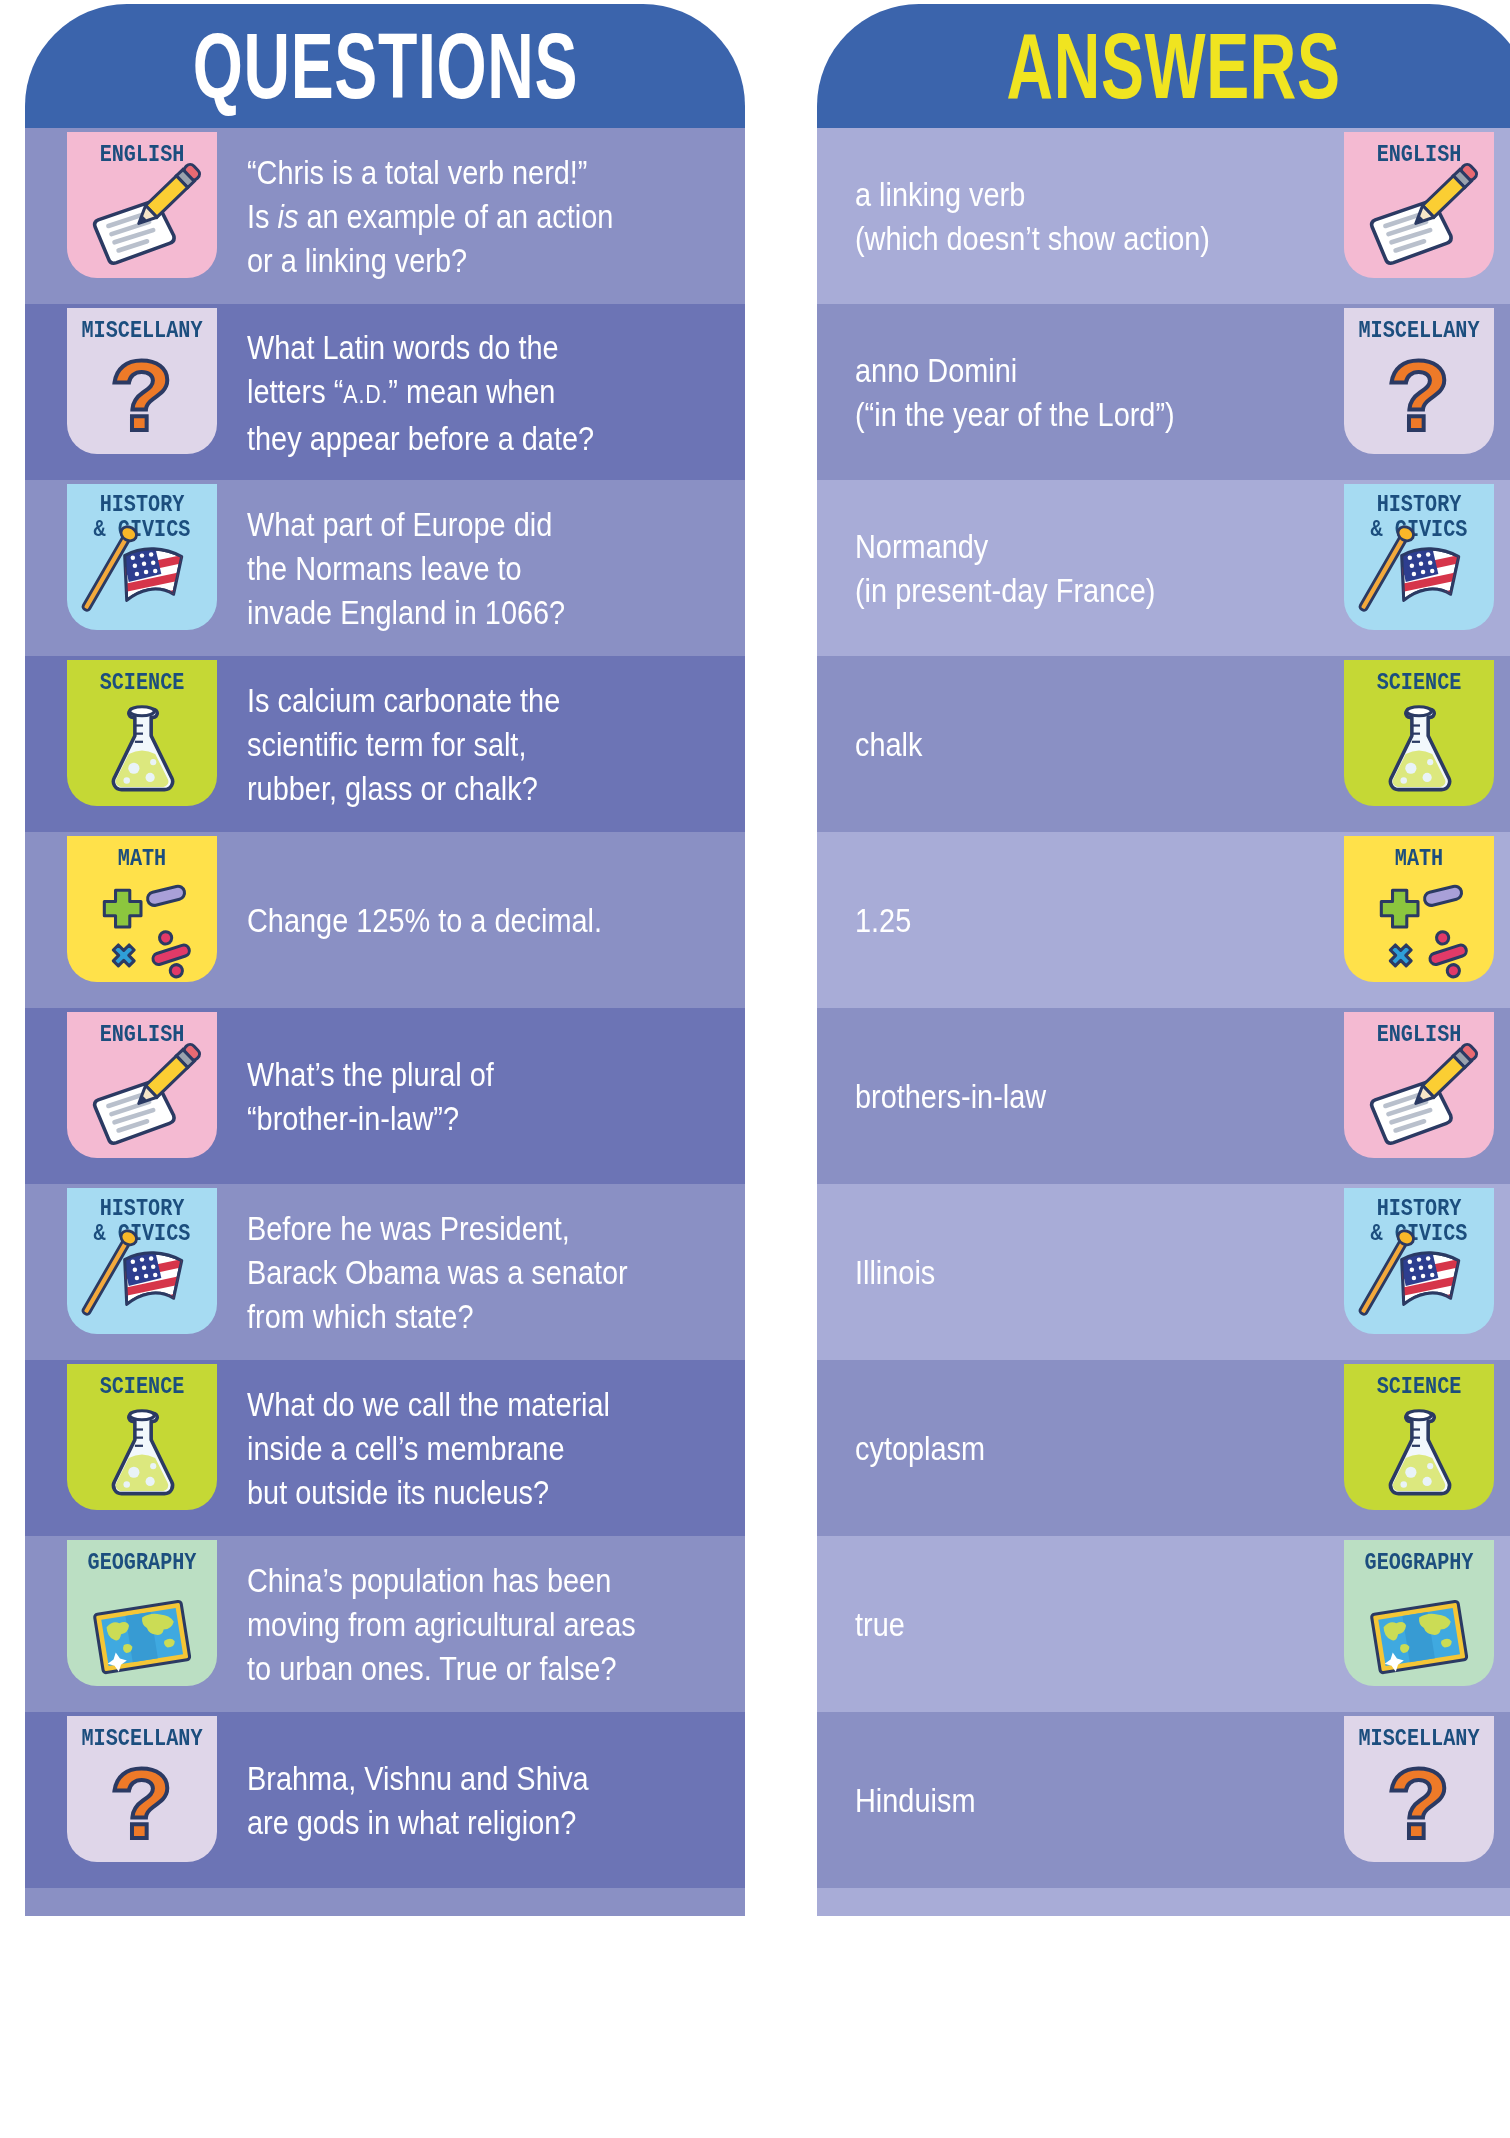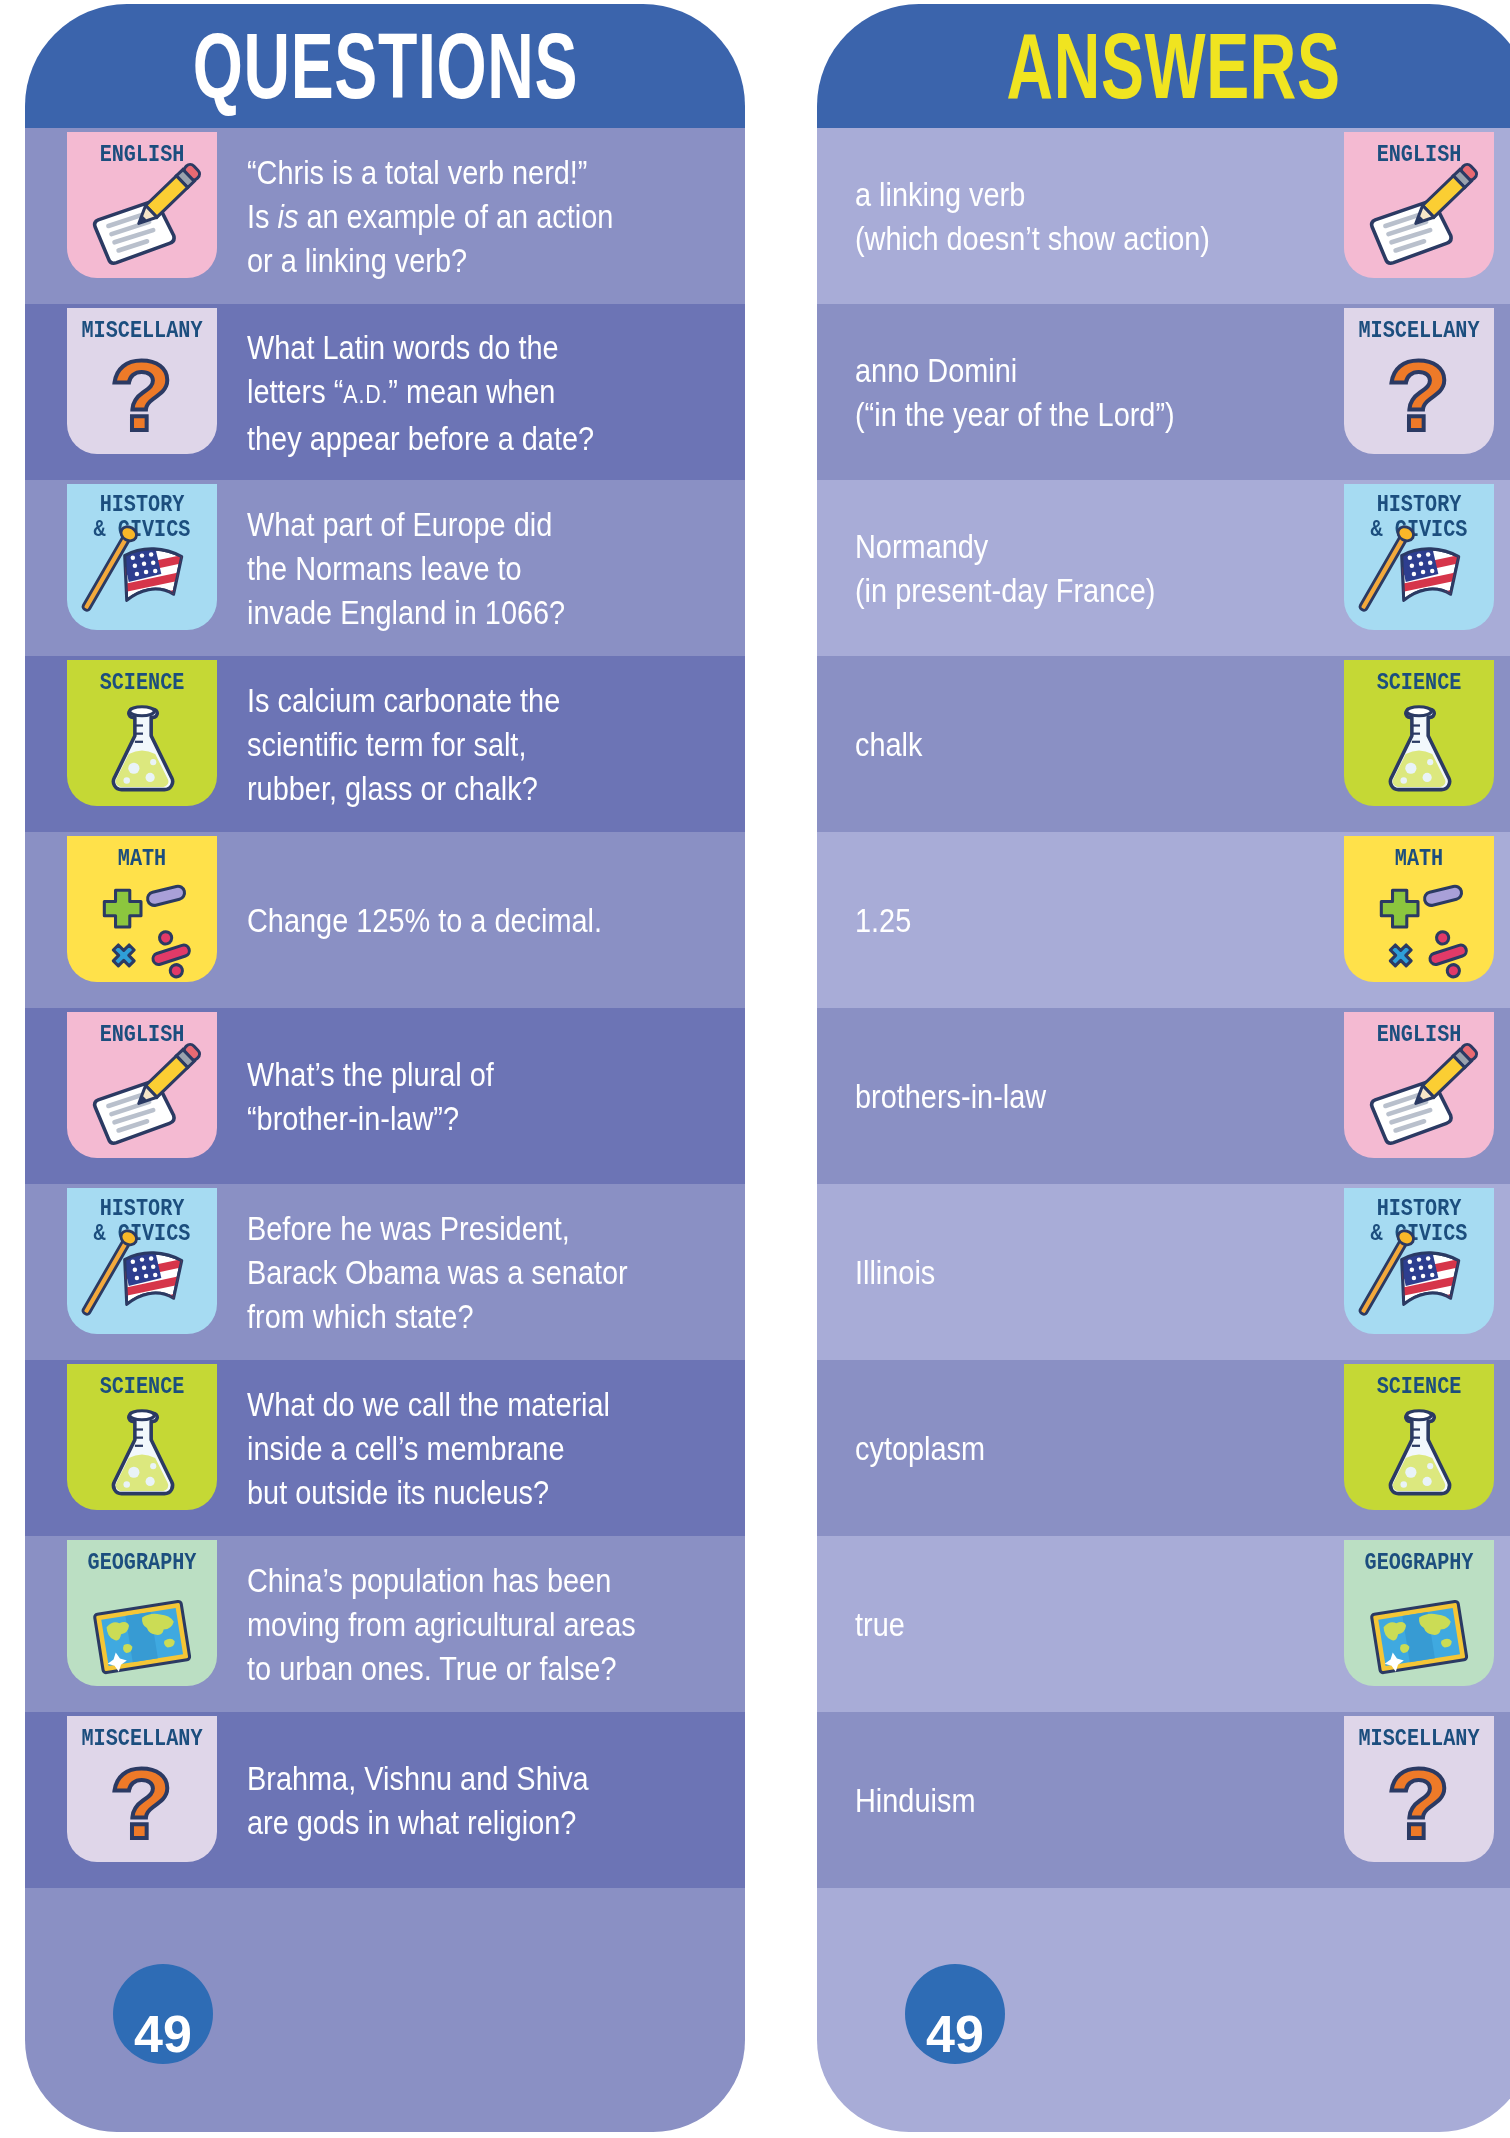--- a/index.html
+++ b/index.html
@@ -1,16 +1,16 @@
 <!DOCTYPE html>
 <html><head>
 <meta charset="utf-8">
 <style>
   html,body{margin:0;padding:0;background:#ffffff;}
-  .page{position:relative;width:1510px;height:2138px;background:#ffffff;overflow:hidden;
+  .page{position:relative;width:1510px;height:1916px;background:#ffffff;overflow:hidden;
         font-family:"Liberation Sans", sans-serif;}
   .card{position:absolute;top:4px;height:2128px;border-radius:102px 102px 92px 92px;overflow:hidden;}
   .card-q{left:25px;width:720px;}
   .card-a{left:770px;width:714px;margin-left:47px;}
   .card-header{height:124px;background:var(--header-blue);display:flex;align-items:center;justify-content:center;}
   .header-text{font-weight:bold;font-size:92px;letter-spacing:1px;color:#ffffff;
                transform:scaleX(0.70);white-space:nowrap;}
   .card-a .header-text{color:var(--answers-yellow);}
   .rows{position:relative;}
   .row{position:relative;height:176px;}

